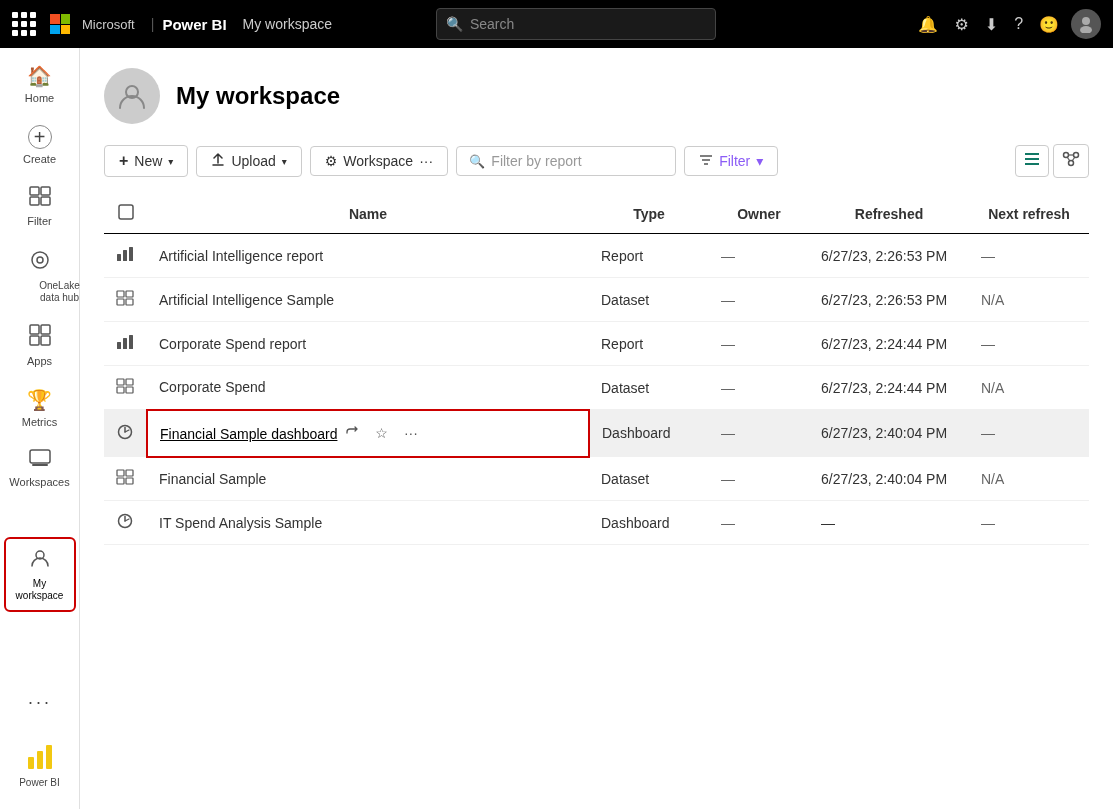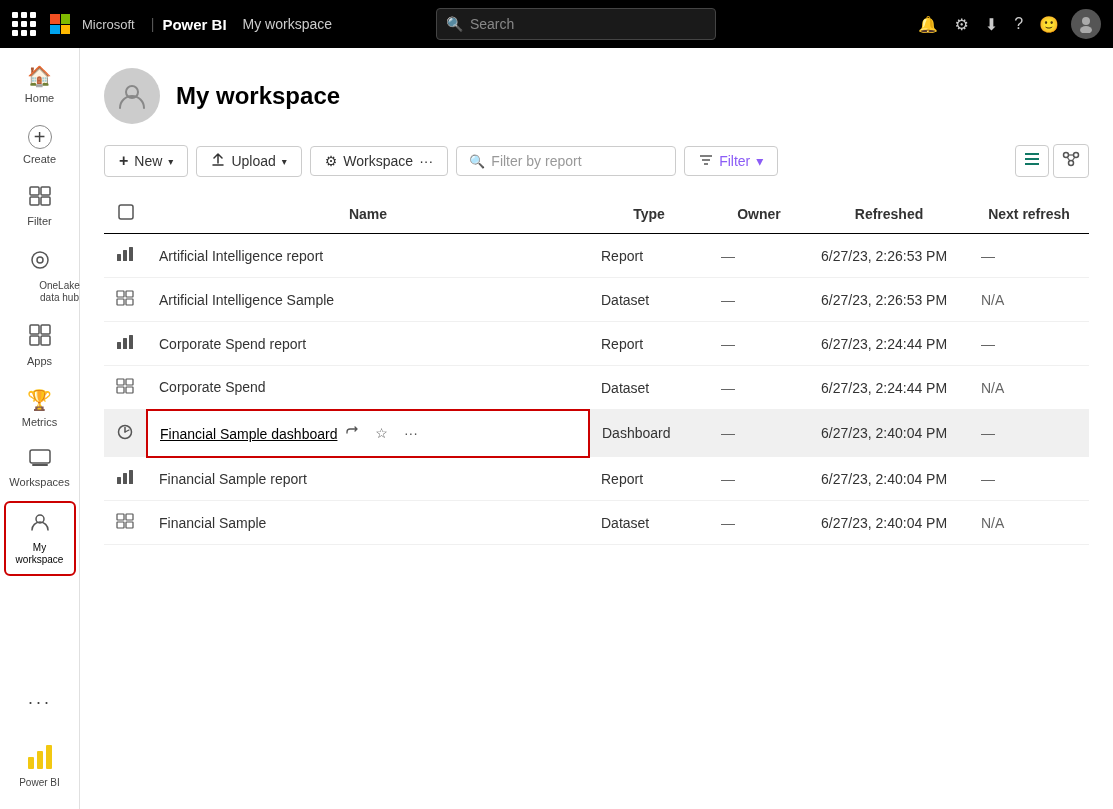--- a/index.html
+++ b/index.html
@@ -120,20 +120,21 @@
       width: 72px;
       padding: 8px 4px;
       border-radius: 6px;
       cursor: pointer;
       gap: 4px;
       color: #444;
     }
     .sidebar-item.selected-highlight {
       border: 2px solid #c00;
       color: #000;
+      margin-top: 36px;
     }
     .sidebar-icon { font-size: 20px; }
     .sidebar-label { font-size: 11px; text-align: center; line-height: 1.2; }
     .sidebar-spacer { flex: 1; }
     .sidebar-bottom { margin-bottom: 8px; }
 
     
     .content {
       flex: 1;
       overflow: auto;
@@ -553,39 +554,39 @@
           <button class="row-action-btn" title="More">···</button>
         </span>
       </td>
     <td class="col-type">Dashboard</td>
     <td class="col-owner"><span class="dash-em">—</span></td>
     <td class="col-refreshed">6/27/23, 2:40:04 PM</td>
     <td class="col-next"><span class="dash-em">—</span></td>
   </tr>
           <tr>
     <td class="col-icon"><svg width="18" height="16" viewBox="0 0 18 16" fill="none">
-                <rect x="1" y="8" width="4" height="7" rx="0.5" fill="#555"></rect>
-                <rect x="7" y="4" width="4" height="11" rx="0.5" fill="#555"></rect>
-                <rect x="13" y="1" width="4" height="14" rx="0.5" fill="#555"></rect>
-              </svg></td>
-    <td class="col-name"><span>Financial Sample report</span></td>
-    <td class="col-type">Report</td>
-    <td class="col-owner"><span class="dash-em">—</span></td>
-    <td class="col-refreshed">6/27/23, 2:40:04 PM</td>
-    <td class="col-next"><span class="dash-em">—</span></td>
-  </tr>
-          <tr>
-    <td class="col-icon"><svg width="18" height="16" viewBox="0 0 18 16" fill="none">
                 <rect x="1" y="1" width="7" height="6" rx="0.5" stroke="#555" stroke-width="1.2"></rect>
                 <rect x="10" y="1" width="7" height="6" rx="0.5" stroke="#555" stroke-width="1.2"></rect>
                 <rect x="1" y="9" width="7" height="6" rx="0.5" stroke="#555" stroke-width="1.2"></rect>
                 <rect x="10" y="9" width="7" height="6" rx="0.5" stroke="#555" stroke-width="1.2"></rect>
               </svg></td>
     <td class="col-name"><span>Financial Sample</span></td>
     <td class="col-type">Dataset</td>
     <td class="col-owner"><span class="dash-em">—</span></td>
     <td class="col-refreshed">6/27/23, 2:40:04 PM</td>
     <td class="col-next"><span class="dash-em">N/A</span></td>
   </tr>
+          <tr>
+    <td class="col-icon"><svg width="18" height="16" viewBox="0 0 18 16" fill="none">
+                <circle cx="9" cy="8" r="6.5" stroke="#555" stroke-width="1.5"></circle>
+                <path d="M9 8 L9 3.5" stroke="#555" stroke-width="1.5" stroke-linecap="round"></path>
+                <path d="M9 8 L13 6" stroke="#555" stroke-width="1.2" stroke-linecap="round"></path>
+              </svg></td>
+    <td class="col-name"><span>IT Spend Analysis Sample</span></td>
+    <td class="col-type">Dashboard</td>
+    <td class="col-owner"><span class="dash-em">—</span></td>
+    <td class="col-refreshed">—</td>
+    <td class="col-next"><span class="dash-em">—</span></td>
+  </tr>
         </tbody>
     </table>
   </div>
 </div>
 
 </body></html>

